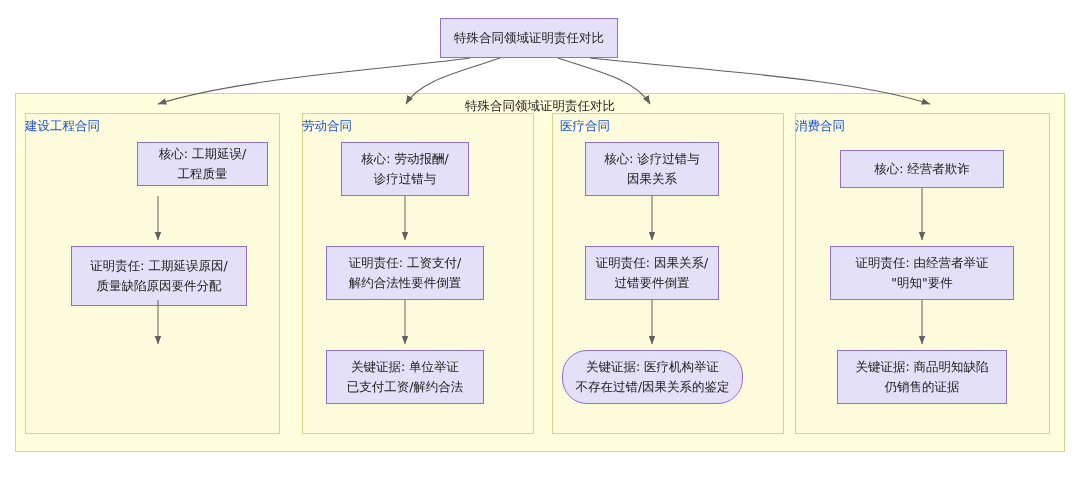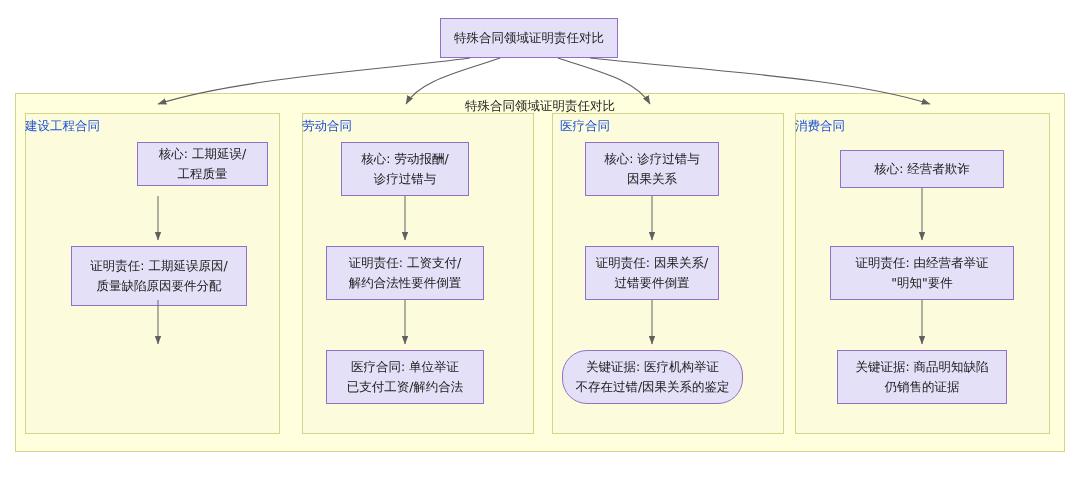--- a/index.html
+++ b/index.html
@@ -104,21 +104,21 @@
   <div class="node" style="left:71px; top:246px; width:176px; height:60px;">证明责任:  工期延误原因/
 质量缺陷原因要件分配</div>
 
   <div class="cluster" style="left:302px; width:232px;"></div>
   <div class="cluster-title" style="left:302px; width:208px;">劳动合同</div>
 
   <div class="node" style="left:341px; top:142px; width:128px; height:54px;">核心:  劳动报酬/
 诊疗过错与</div>
   <div class="node" style="left:326px; top:246px; width:158px; height:54px;">证明责任:  工资支付/
 解约合法性要件倒置</div>
-  <div class="node" style="left:326px; top:350px; width:158px; height:54px;">医疗合同:  单位举证
+  <div class="node" style="left:326px; top:350px; width:158px; height:54px;">关键证据:  单位举证
 已支付工资/解约合法</div>
 
   <div class="cluster" style="left:552px; width:232px;"></div>
   <div class="cluster-title" style="left:552px; width:232px;padding-left:8px;">医疗合同</div>
 
   <div class="node" style="left:585px; top:142px; width:134px; height:54px;">核心:  诊疗过错与
 因果关系</div>
   <div class="node" style="left:585px; top:246px; width:134px; height:54px;">证明责任:  因果关系/
 过错要件倒置</div>
   <div class="node" style="left:562px; top:350px; width:181px; height:54px;border-radius:25px;">关键证据:  医疗机构举证

